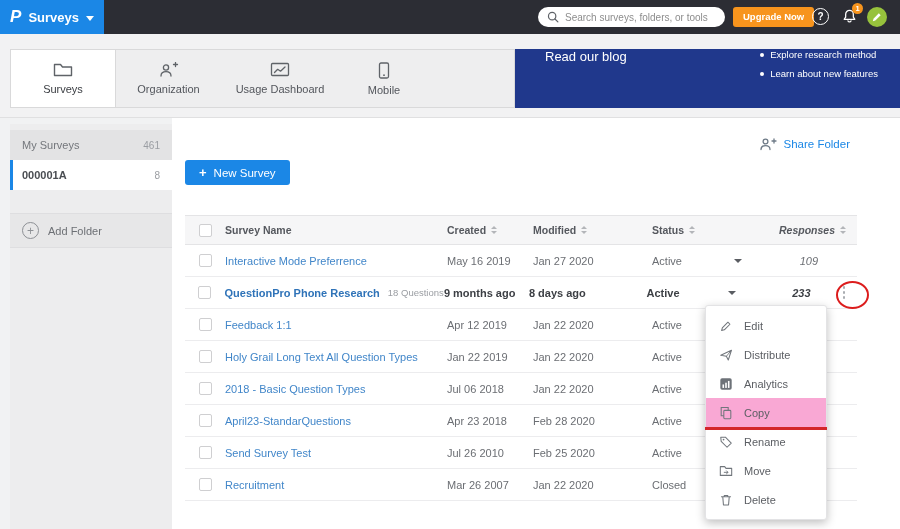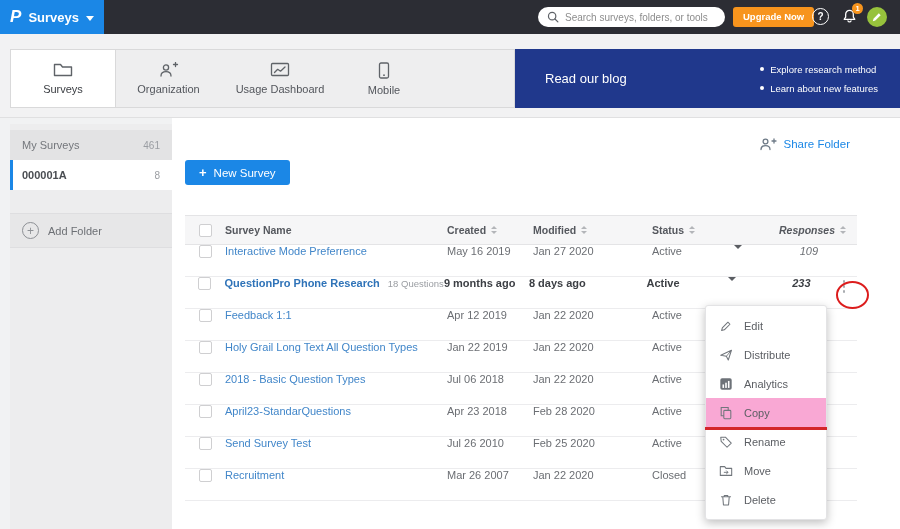--- a/index.html
+++ b/index.html
@@ -23,21 +23,21 @@
   .green-circle { position:absolute; left:867px; top:7px; width:20px; height:20px; background:#97c23c; border-radius:50%; display:flex; align-items:center; justify-content:center; cursor:pointer; }
 
   
   .navband { position:absolute; left:0; top:34px; width:900px; height:84px; background:#f2f2f3; border-bottom:1px solid #e0e0e1; }
   .tabstrip { position:absolute; left:10px; top:15px; width:505px; height:59px; background:#eeeeef; border:1px solid #d9d9da; display:flex; }
   .tab { width:105px; height:100%; display:flex; flex-direction:column; align-items:center; justify-content:center; gap:5px; cursor:pointer; color:#53565c; }
   .tab.active { background:#fff; border-right:1px solid #d9d9da; color:#3a3d42; }
   .tab.wide { width:118px; }
   .tab.narrow { width:90px; }
   .tab-label { font-size:11px; }
-  .blog-panel { position:absolute; left:515px; top:15px; width:385px; height:59px; background:#20388c; display:flex; align-items:center; cursor:pointer;gap:18px; }
+  .blog-panel { position:absolute; left:515px; top:15px; width:385px; height:59px; background:#20388c; display:flex; cursor:pointer;gap:18px; }
   .blog-title { color:#fff; font-size:13px; padding-left:30px; }
   .blog-bullets { margin-left:auto; margin-right:22px; display:flex; flex-direction:column; gap:8px; }
   .blog-bullet { display:flex; align-items:center; gap:6px; color:#fff; font-size:9.5px; font-weight:normal; }
   .blog-dot { width:4px; height:4px; border-radius:50%; background:#fff; flex:none; }
 
   
   .sidebar { position:absolute; left:10px; top:124px; width:162px; height:405px; background:#ededee; }
   .side-item { height:30px; display:flex; align-items:center; padding:0 12px; font-size:11px; color:#74777c; cursor:pointer; }
   .side-item.first { margin-top:6px; background:#e3e3e4; }
   .side-item.selected { background:#fff; border-left:3px solid #1b87e6; padding-left:9px; font-weight:bold; color:#4a4d52; }
@@ -47,21 +47,21 @@
 
   
   .main { position:absolute; left:172px; top:118px; width:728px; height:411px; background:#fff; }
   .share-folder { position:absolute; top:19px; right:50px; display:flex; align-items:center; gap:7px; color:#1b87e6; font-size:11.5px; cursor:pointer; }
   .new-survey-btn { position:absolute; left:13px; top:42px; height:25px; padding:0 14px; background:#1b87e6; border:none; border-radius:3px; color:#fff; font-size:11.5px; display:flex; align-items:center; gap:7px; cursor:pointer; font-family:inherit; }
   .new-survey-btn .plus { font-size:13px; font-weight:bold; }
 
   
   .table { position:absolute; left:13px; top:97px; width:672px; }
   .thead { display:flex; align-items:center; height:30px; background:#f6f6f7; border-top:1px solid #e4e4e6; border-bottom:1px solid #e4e4e6; font-weight:bold; font-size:10.5px; color:#55585e; }
-  .trow { display:flex; align-items:flex-start; height:32px; border-bottom:1px solid #ececee; font-size:11px; color:#6b6e73; background:#fff; }
+  .trow { display:flex; align-items:center; height:32px; border-bottom:1px solid #ececee; font-size:11px; color:#6b6e73; background:#fff; }
   .cell { display:flex; align-items:center; }
   .c-cb { width:40px; justify-content:center; }
   .c-name { width:222px; }
   .c-created { width:86px; }
   .c-modified { width:119px; }
   .c-status { width:82px; }
   .c-caret { width:35px; }
   .c-resp { width:75px; justify-content:flex-end; padding-right:26px;font-style:italic; }
   .thead .c-resp { justify-content:flex-start; padding-right:0; padding-left:10px; }
   .c-actions { flex:1; justify-content:flex-end; padding-right:6px; }

